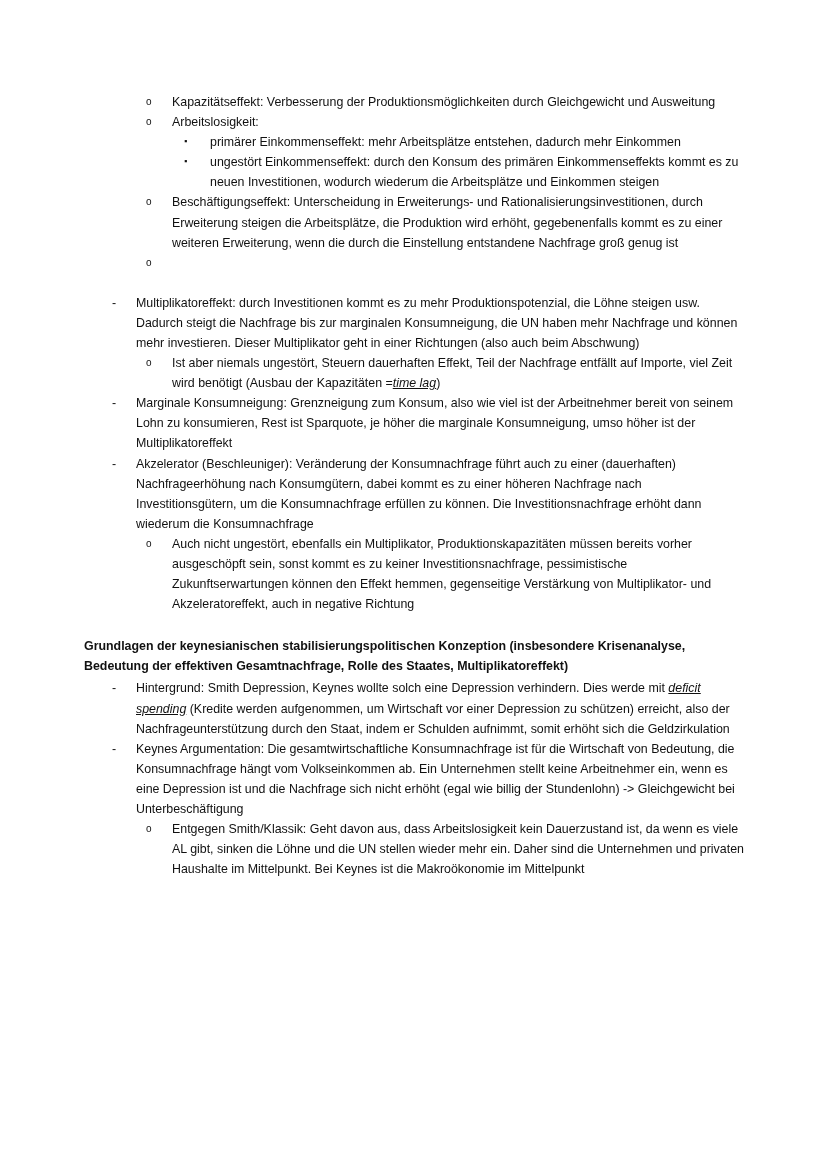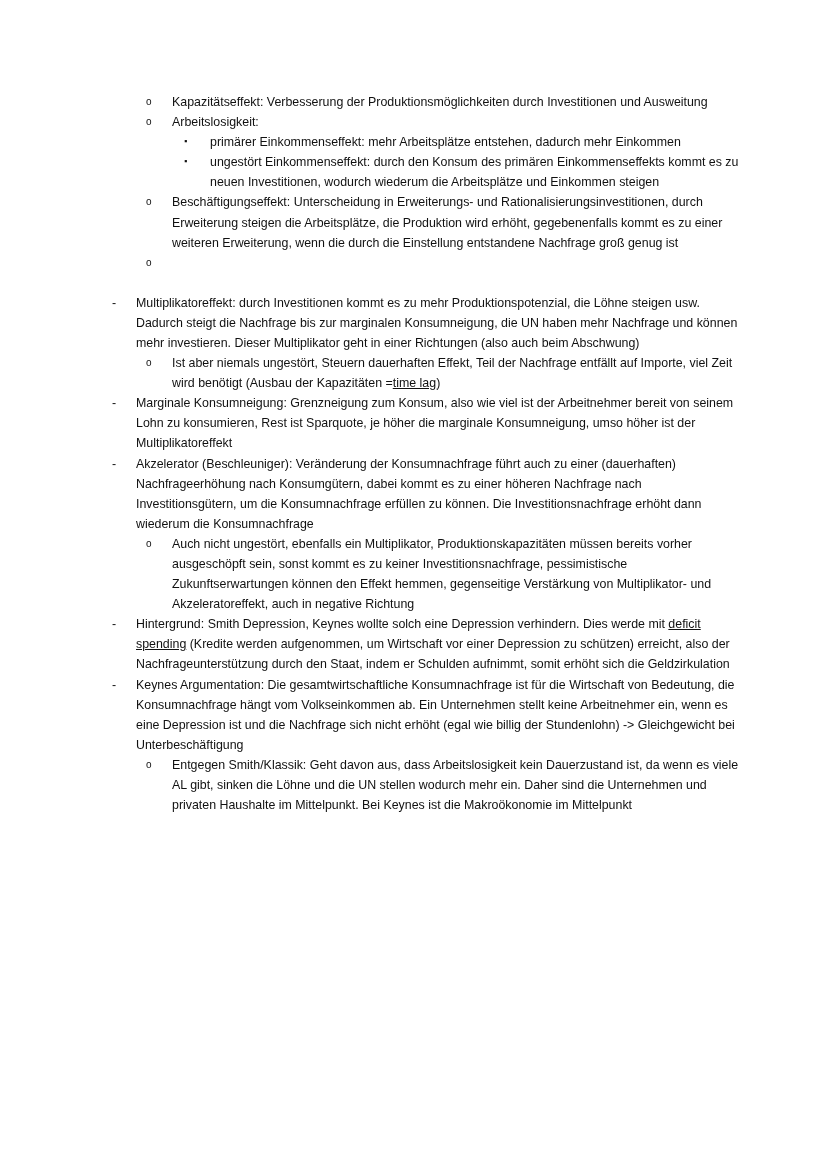--- a/index.html
+++ b/index.html
@@ -60,31 +60,31 @@
 
   .heading {
     font-weight: bold;
     font-size: 12.4px;
     line-height: 1.62;
     margin-top: 22px;
     margin-bottom: 2px;
   }
   .gap-md { height: 20px; }
 
-  u { text-decoration: underline; }
+  u { text-decoration: underline; font-style: italic; }
 </style>
 </head>
 <body>
 
 <div class="page">
   <div class="doc-body">
 
     <div class="row lvl2">
       <div class="marker">o</div>
-      <div class="txt">Kapazitätseffekt: Verbesserung der Produktionsmöglichkeiten durch Investitionen und Ausweitung</div>
+      <div class="txt">Kapazitätseffekt: Verbesserung der Produktionsmöglichkeiten durch Gleichgewicht und Ausweitung</div>
     </div>
 
     <div class="row lvl2">
       <div class="marker">o</div>
       <div class="txt">Arbeitslosigkeit:</div>
     </div>
 
     <div class="row lvl3">
       <div class="marker">▪</div>
       <div class="txt">primärer Einkommenseffekt: mehr Arbeitsplätze entstehen, dadurch mehr Einkommen</div>
@@ -125,30 +125,31 @@
     <div class="row lvl1">
       <div class="marker">-</div>
       <div class="txt">Akzelerator (Beschleuniger): Veränderung der Konsumnachfrage führt auch zu einer (dauerhaften) Nachfrageerhöhung nach Konsumgütern, dabei kommt es zu einer höheren Nachfrage nach Investitionsgütern, um die Konsumnachfrage erfüllen zu können. Die Investitionsnachfrage erhöht dann wiederum die Konsumnachfrage</div>
     </div>
 
     <div class="row lvl2">
       <div class="marker">o</div>
       <div class="txt">Auch nicht ungestört, ebenfalls ein Multiplikator, Produktionskapazitäten müssen bereits vorher ausgeschöpft sein, sonst kommt es zu keiner Investitionsnachfrage, pessimistische Zukunftserwartungen können den Effekt hemmen, gegenseitige Verstärkung von Multiplikator- und Akzeleratoreffekt, auch in negative Richtung</div>
     </div>
 
+    <div class="heading">Grundlagen der keynesianischen stabilisierungspolitischen Konzeption (insbesondere Krisenanalyse, Bedeutung der effektiven Gesamtnachfrage, Rolle des Staates, Multiplikatoreffekt)</div>
 
     <div class="row lvl1">
       <div class="marker">-</div>
       <div class="txt"><span>Hintergrund: Smith Depression, Keynes wollte solch eine Depression verhindern. Dies werde mit </span><u>deficit spending</u><span> (Kredite werden aufgenommen, um Wirtschaft vor einer Depression zu schützen) erreicht, also der Nachfrageunterstützung durch den Staat, indem er Schulden aufnimmt, somit erhöht sich die Geldzirkulation</span></div>
     </div>
 
     <div class="row lvl1">
       <div class="marker">-</div>
       <div class="txt">Keynes Argumentation: Die gesamtwirtschaftliche Konsumnachfrage ist für die Wirtschaft von Bedeutung, die Konsumnachfrage hängt vom Volkseinkommen ab. Ein Unternehmen stellt keine Arbeitnehmer ein, wenn es eine Depression ist und die Nachfrage sich nicht erhöht (egal wie billig der Stundenlohn) -&gt; Gleichgewicht bei Unterbeschäftigung</div>
     </div>
 
     <div class="row lvl2">
       <div class="marker">o</div>
-      <div class="txt">Entgegen Smith/Klassik: Geht davon aus, dass Arbeitslosigkeit kein Dauerzustand ist, da wenn es viele AL gibt, sinken die Löhne und die UN stellen wodurch mehr ein. Daher sind die Unternehmen und privaten Haushalte im Mittelpunkt. Bei Keynes ist die Makroökonomie im Mittelpunkt</div>
+      <div class="txt">Entgegen Smith/Klassik: Geht davon aus, dass Arbeitslosigkeit kein Dauerzustand ist, da wenn es viele AL gibt, sinken die Löhne und die UN stellen wieder mehr ein. Daher sind die Unternehmen und privaten Haushalte im Mittelpunkt. Bei Keynes ist die Makroökonomie im Mittelpunkt</div>
     </div>
 
   </div>
 </div>
 
 </body></html>

